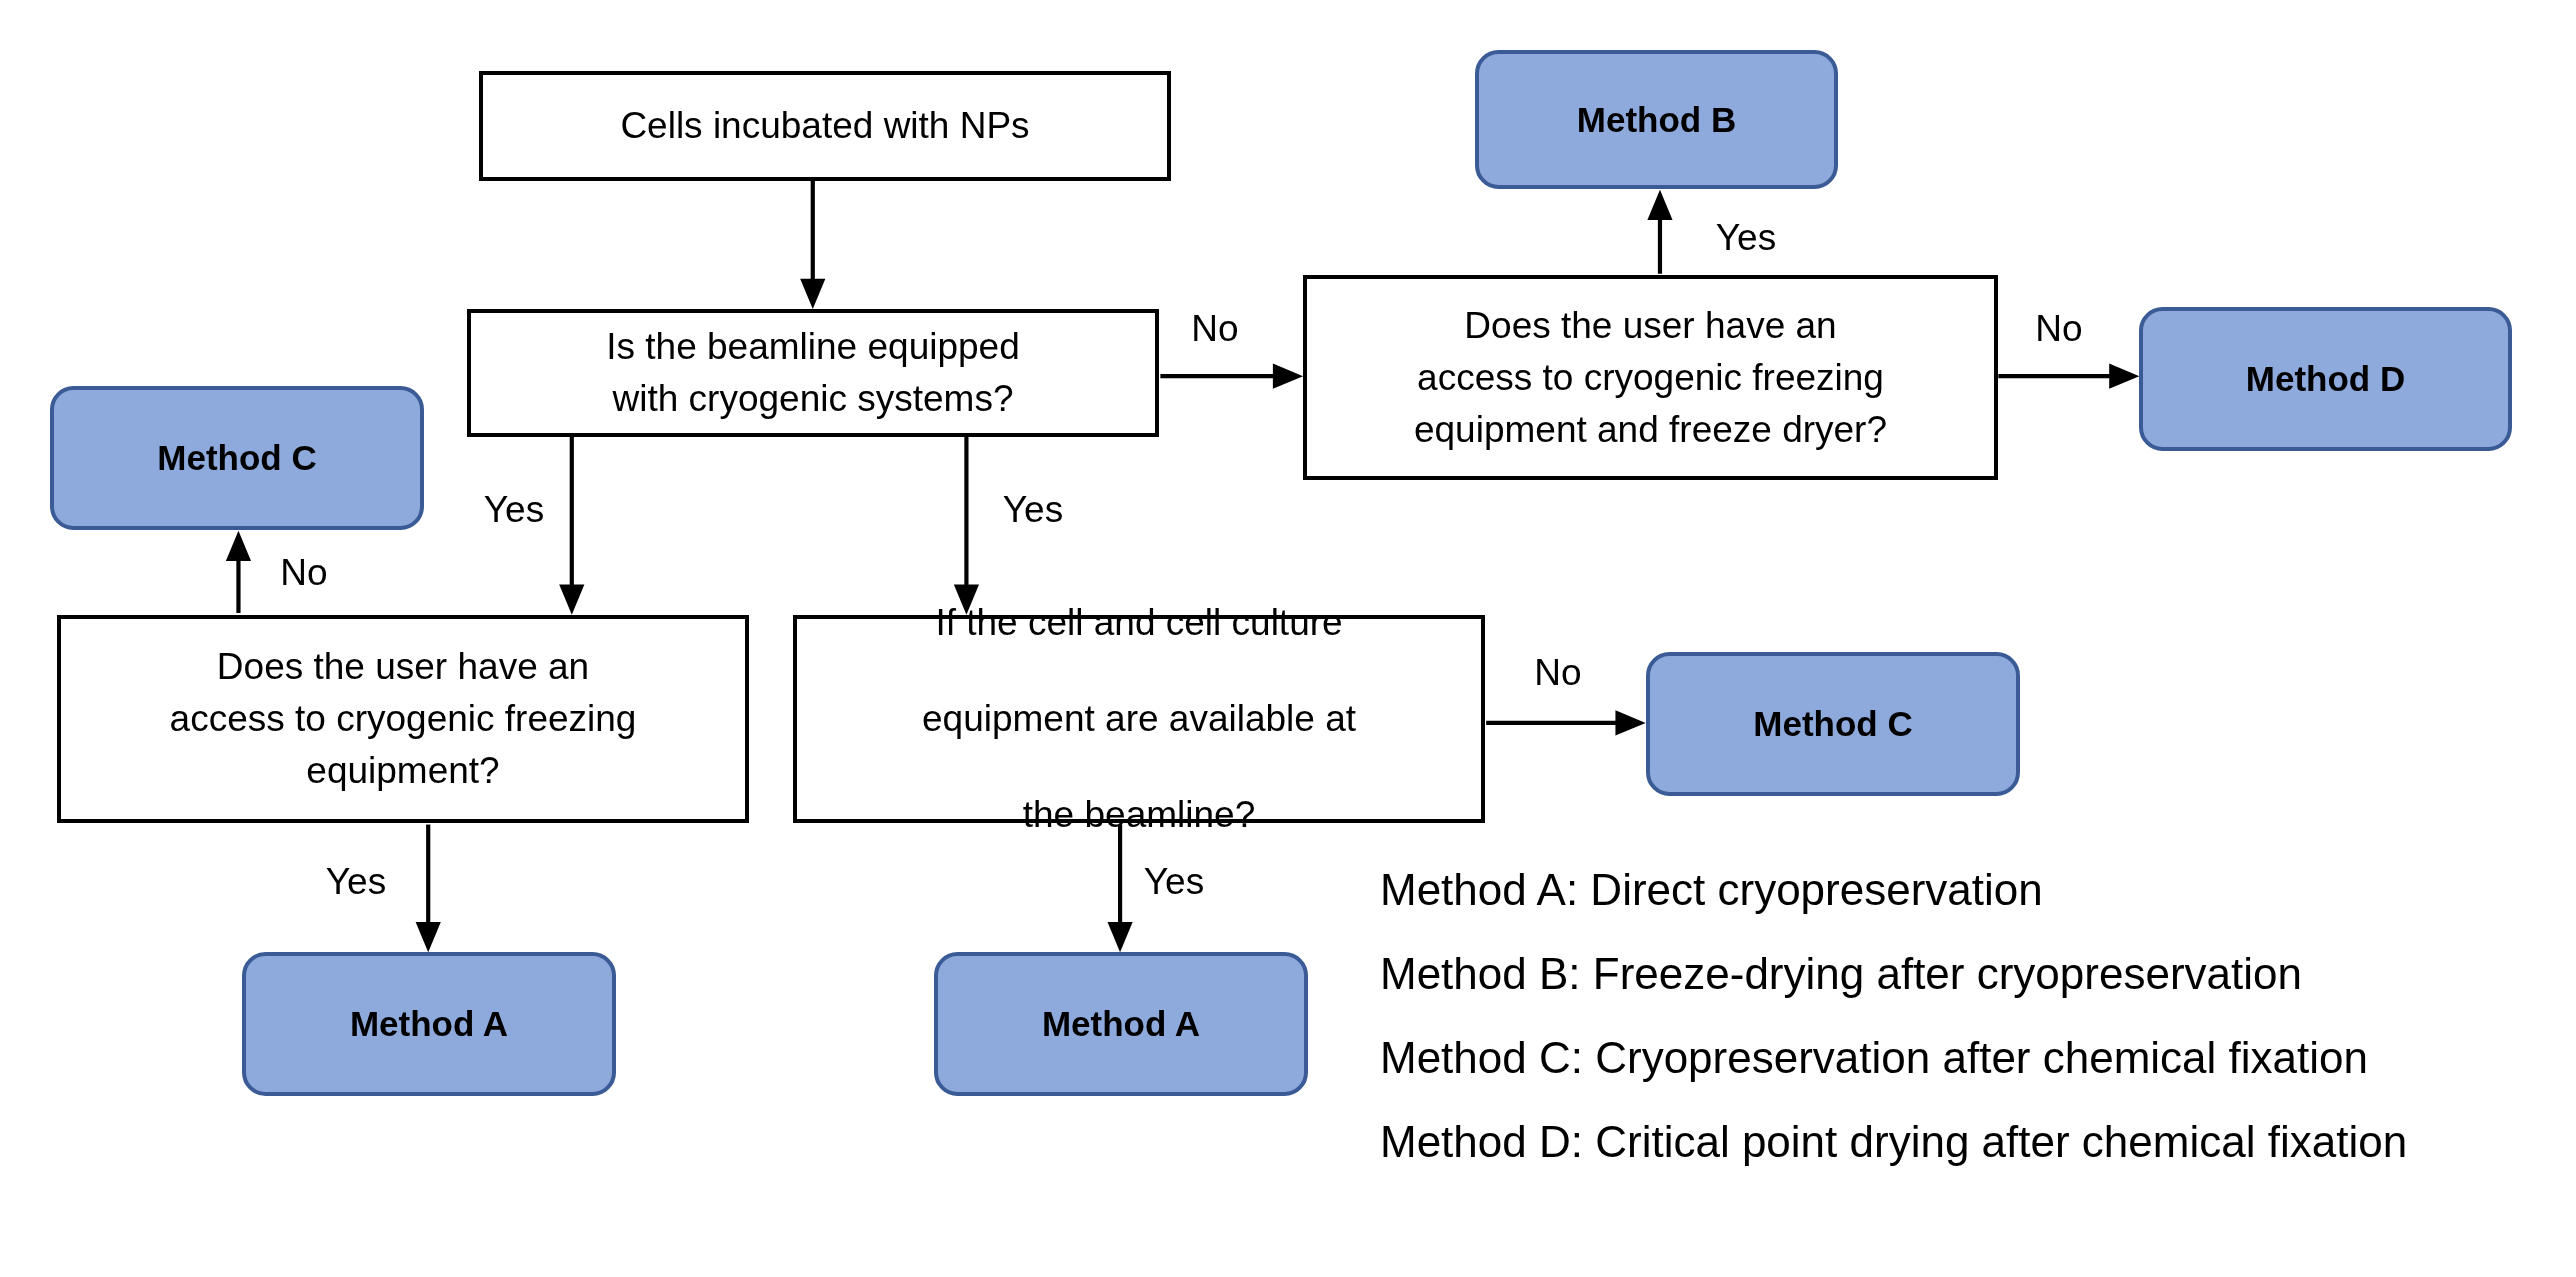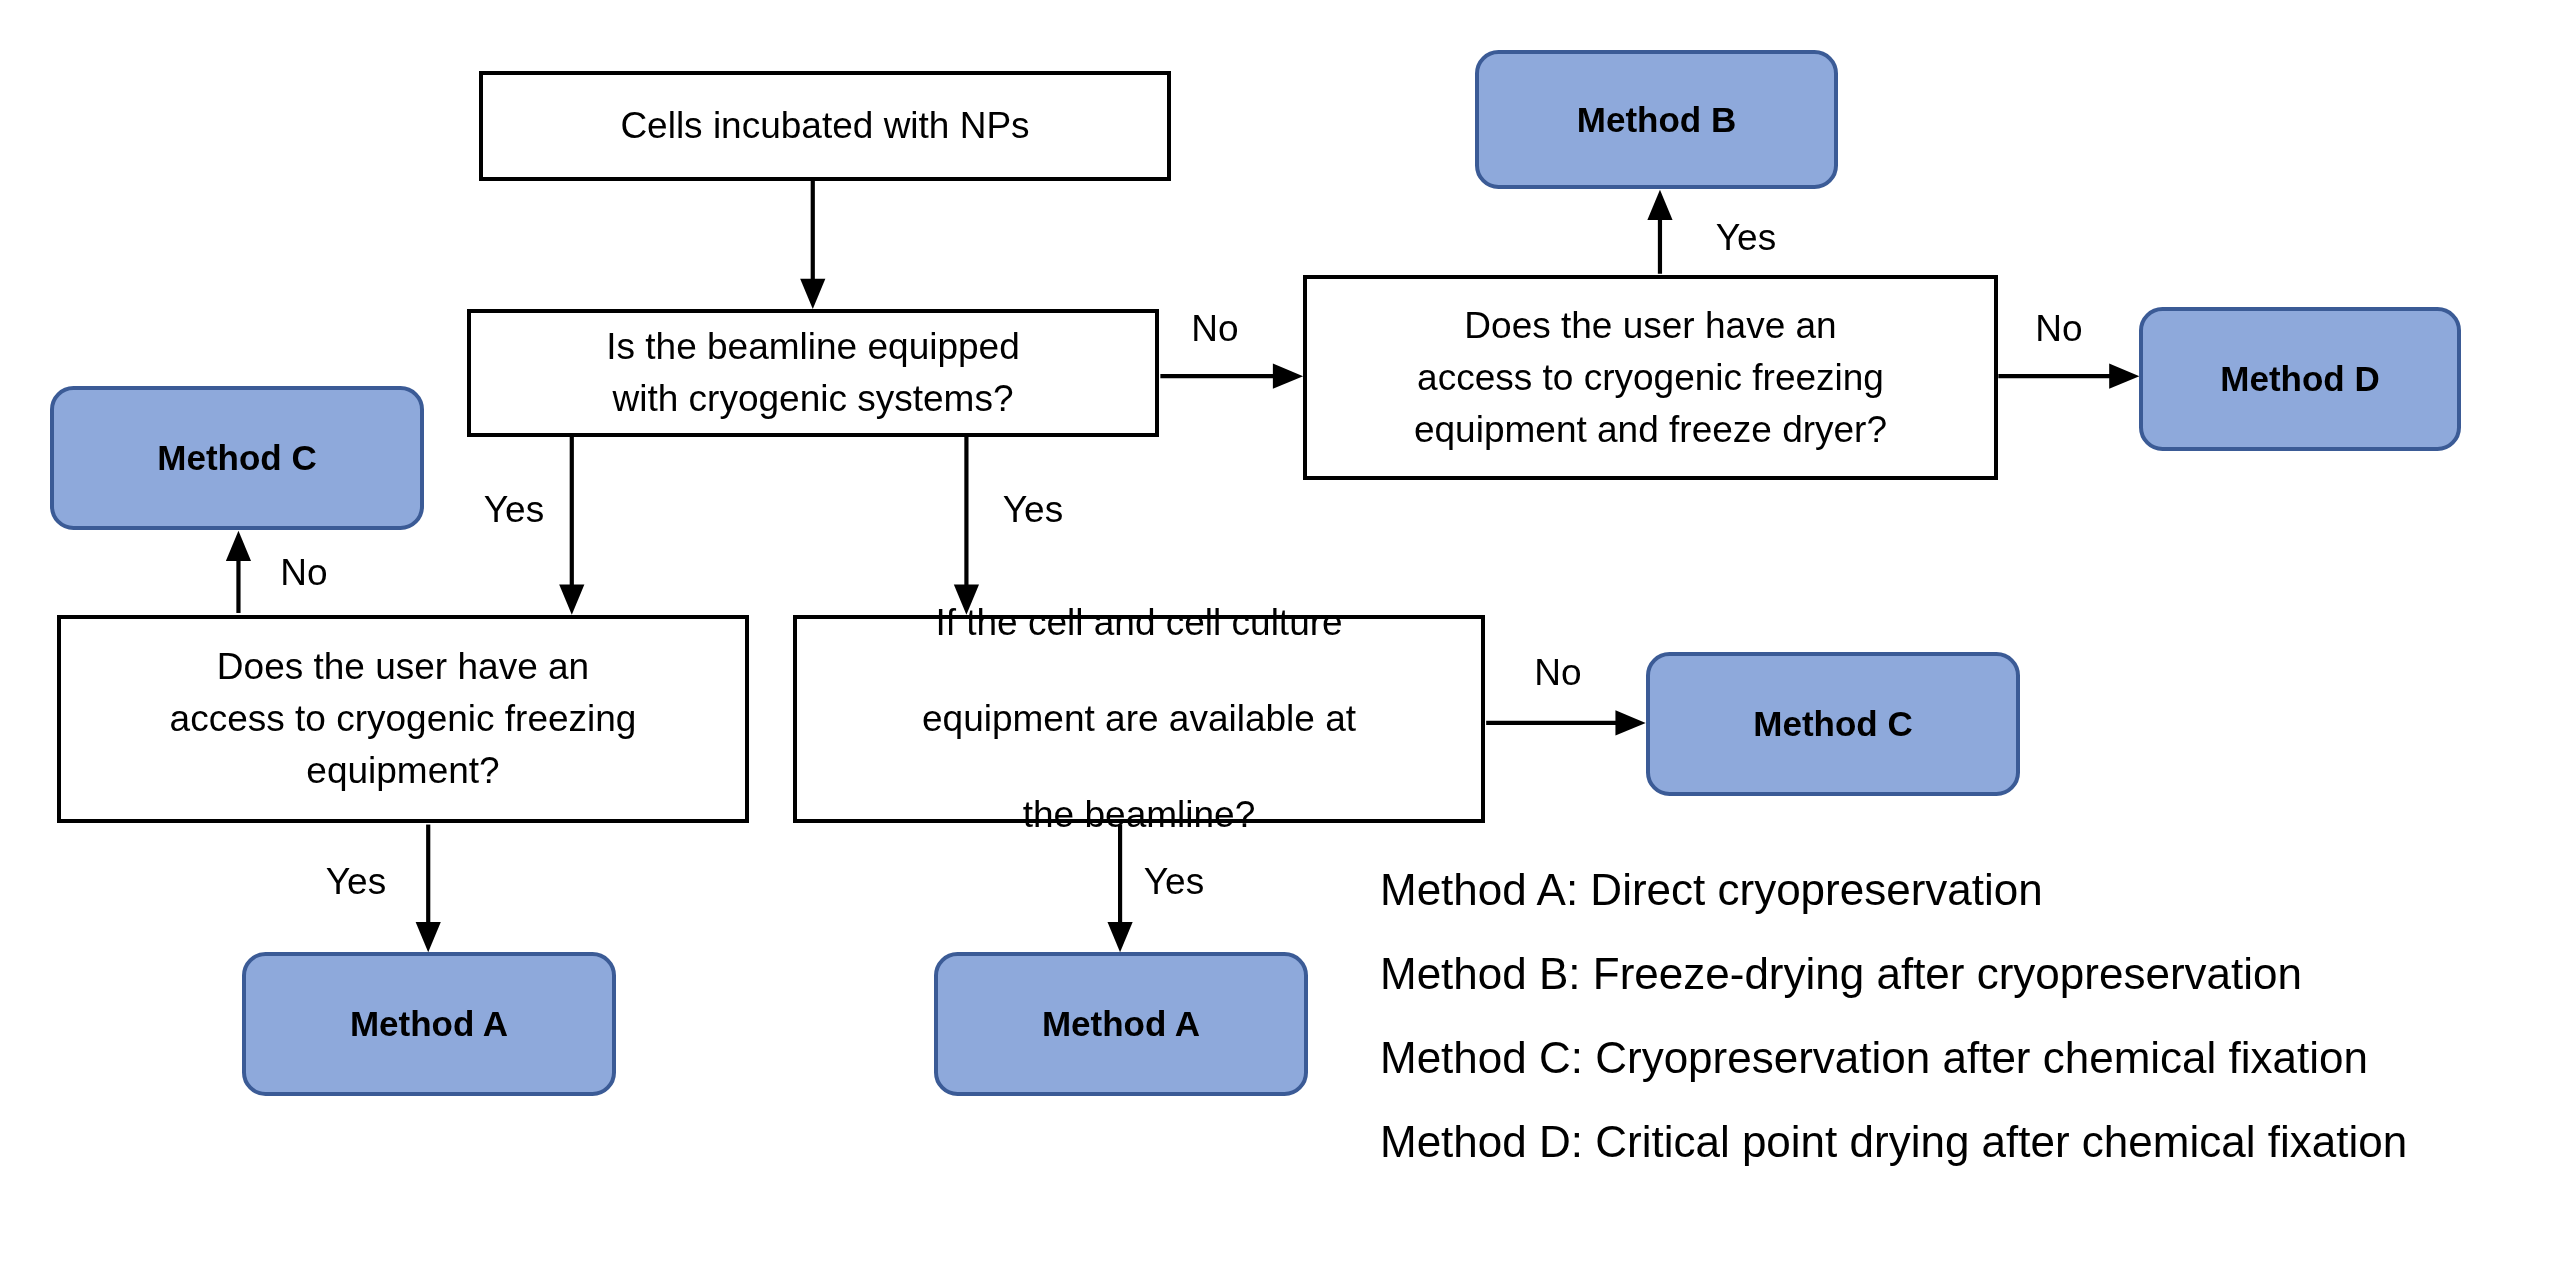--- a/index.html
+++ b/index.html
@@ -154,21 +154,21 @@
   <div class="qbox" style="left:793px; top:615px; width:692px; height:208px;gap:44px;">
     <div>If the cell and cell culture</div>
     <div>equipment are available at</div>
     <div>the beamline?</div>
   </div>
 
   <div class="mbox" style="left:1475px; top:50px; width:363px; height:139px;">
     <div>Method B</div>
   </div>
 
-  <div class="mbox" style="left:2139px; top:307px; width:322px; height:144px;">
+  <div class="mbox" style="left:2139px; top:307px; width:373px; height:144px;">
     <div>Method D</div>
   </div>
 
   <div class="mbox" style="left:50px; top:386px; width:374px; height:144px;">
     <div>Method C</div>
   </div>
 
   <div class="mbox" style="left:1646px; top:652px; width:374px; height:144px;">
     <div>Method C</div>
   </div>

